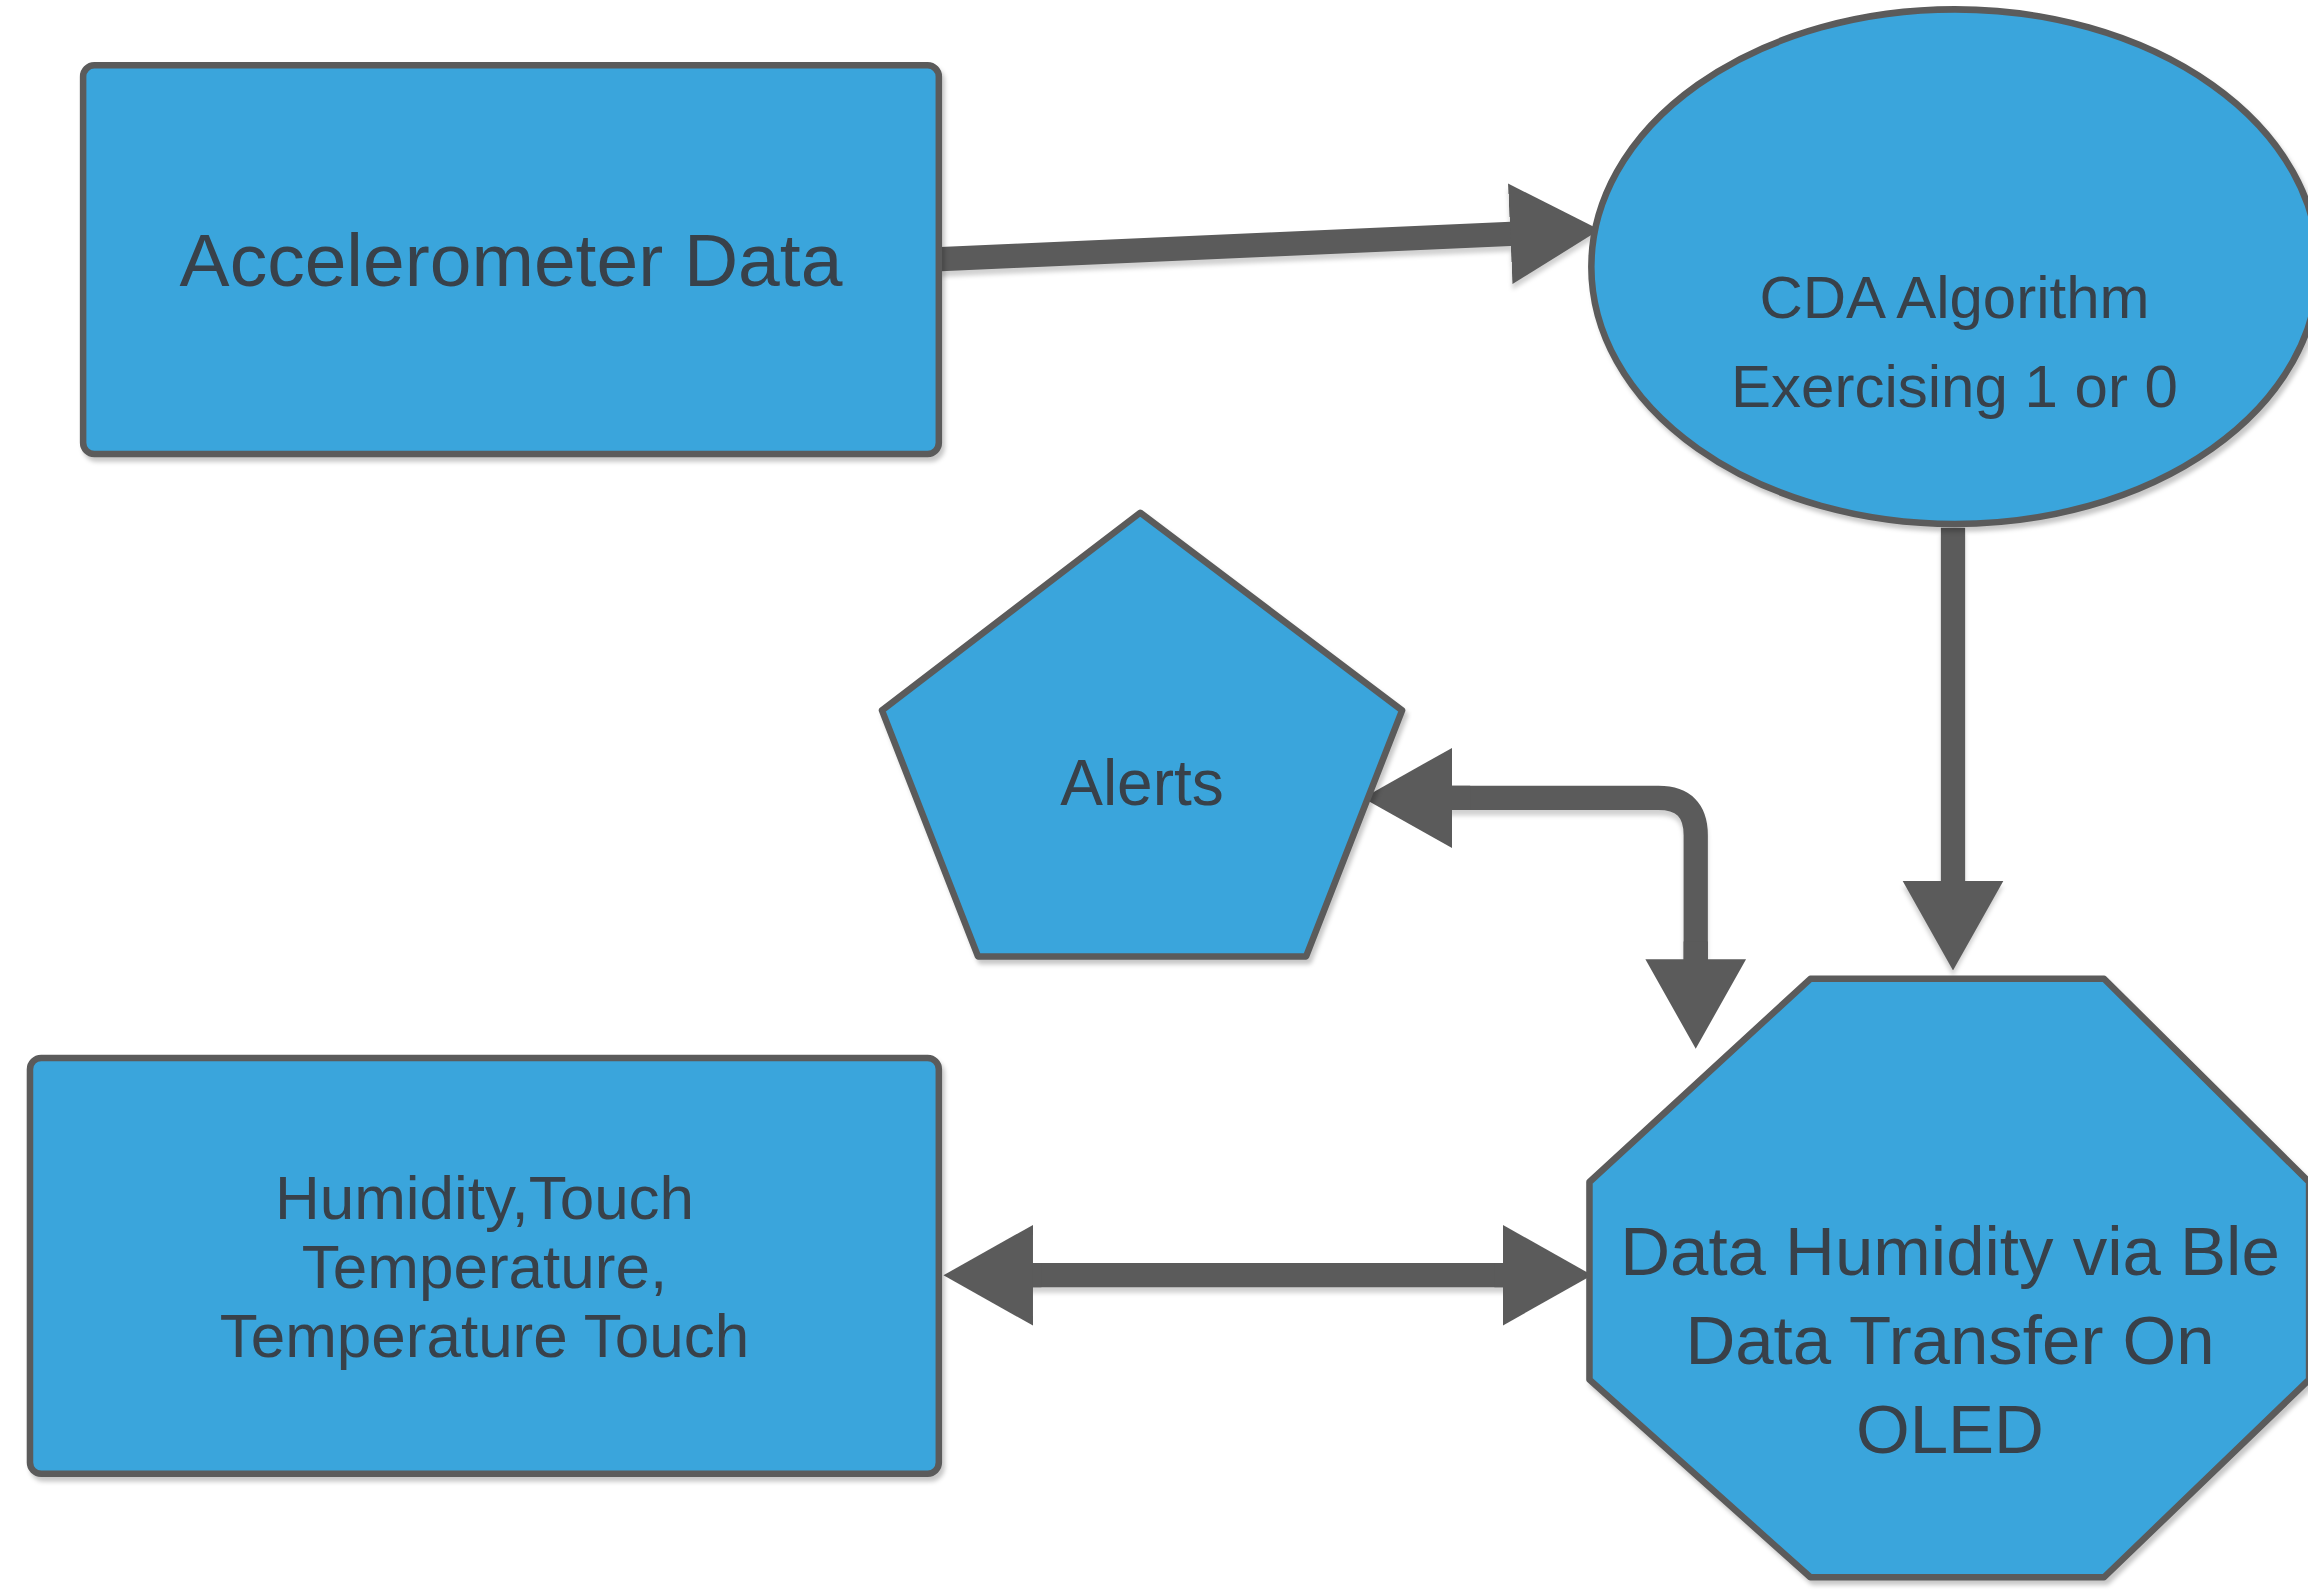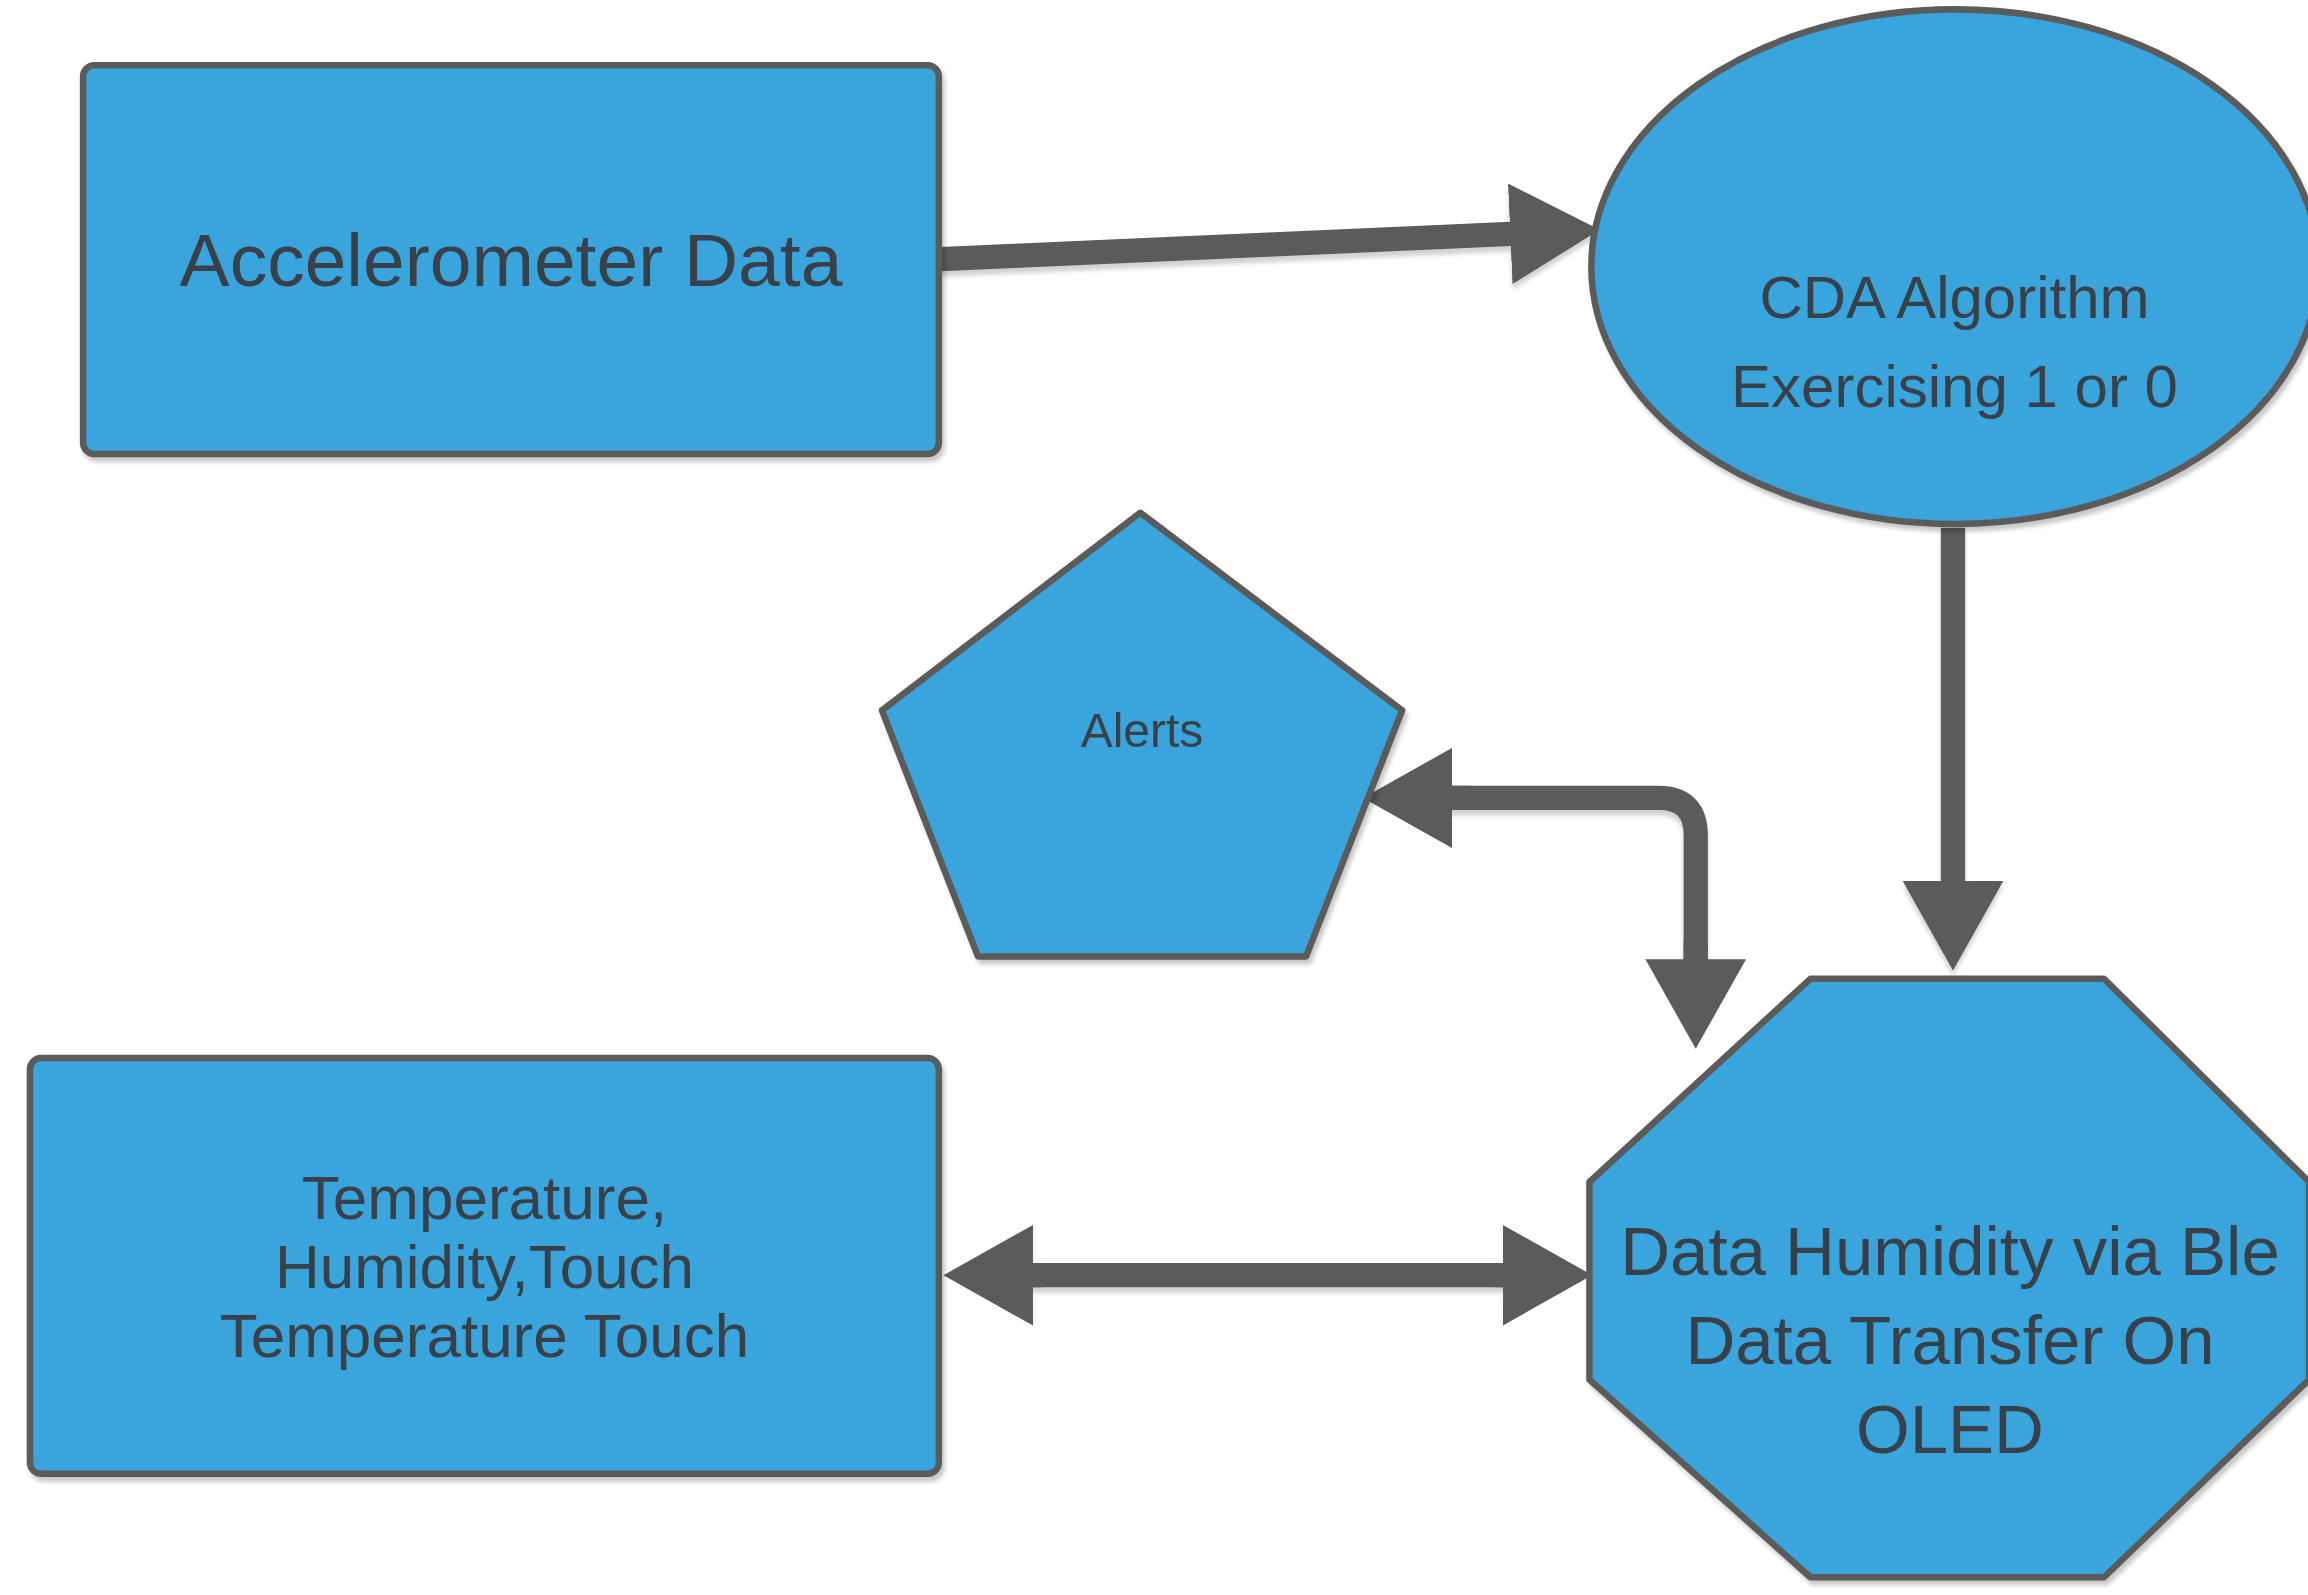--- a/index.html
+++ b/index.html
@@ -54,21 +54,21 @@
     text-align: center;
     color: var(--text-color, #38414a);
     pointer-events: none;
   }
   .node-label .line {
     display: block;
     white-space: nowrap;
   }
   .label-accelerometer { left: 67px;  top: 65px;   width: 856px; height: 389px; font-size: 75px; }
   .label-cda           { left: 1577px; top: 9.3px;  width: 723px; height: 515px; font-size: 60px; line-height: 89px; transform: translateY(75px); }
-  .label-alerts        { left: 866px; top: 487px;  width: 520px; height: 444px; font-size: 48px; transform: translateY(20.5px); }
+  .label-alerts        { left: 866px; top: 540px;  width: 520px; height: 444px; font-size: 64px; transform: translateY(20.5px); }
   .label-sensors       { left: 14px;  top: 1058px; width: 909px; height: 416px; font-size: 62px; line-height: 69px; }
   .label-transfer      { left: 1574px; top: 979px; width: 720px; height: 598px; font-size: 69px; line-height: 89px; transform: translateY(62px); }
 </style>
 </head>
 <body>
 
 <div class="canvas">
 
   <svg class="diagram-svg" viewBox="0 0 2476 1711" xmlns="http://www.w3.org/2000/svg">
     <defs>
@@ -107,22 +107,22 @@
   <div class="node-label label-cda">
     <span class="line">CDA Algorithm</span>
     <span class="line">Exercising 1 or 0</span>
   </div>
 
   <div class="node-label label-alerts">
     <span class="line">Alerts</span>
   </div>
 
   <div class="node-label label-sensors">
+    <span class="line">Humidity,Touch</span>
     <span class="line">Temperature,</span>
-    <span class="line">Humidity,Touch</span>
     <span class="line">Temperature Touch</span>
   </div>
 
   <div class="node-label label-transfer">
     <span class="line">Data Humidity via Ble</span>
     <span class="line">Data Transfer On</span>
     <span class="line">OLED</span>
   </div>
 
 </div>

